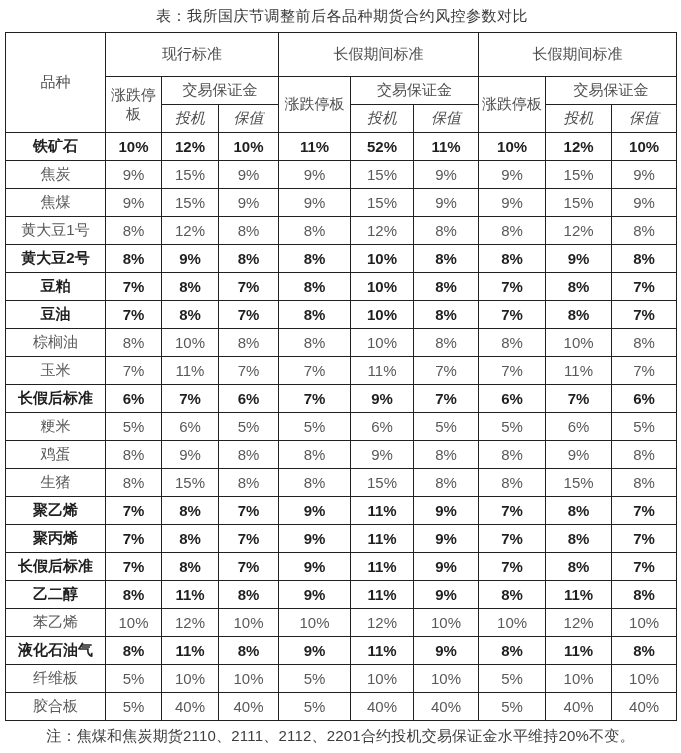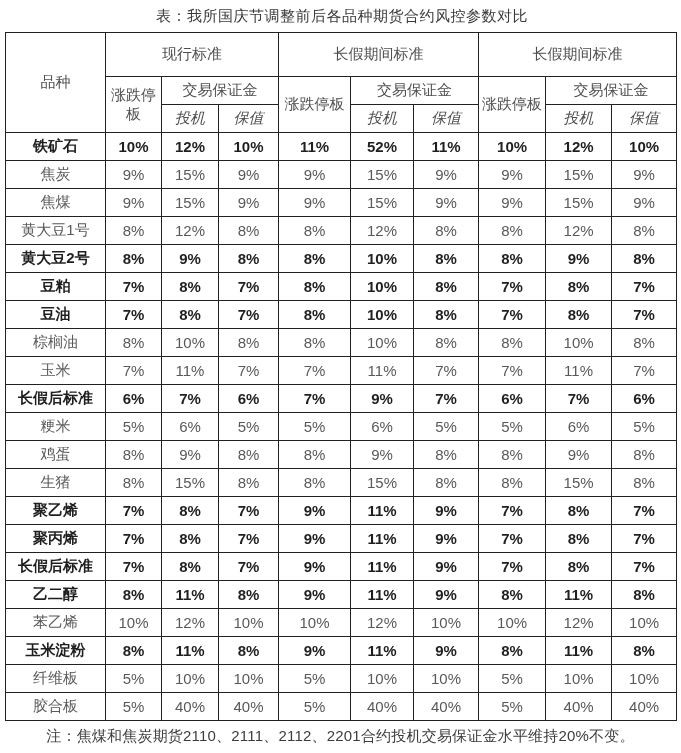--- a/index.html
+++ b/index.html
@@ -318,21 +318,21 @@
           <td>12%</td>
           <td>10%</td>
           <td>10%</td>
           <td>12%</td>
           <td>10%</td>
           <td>10%</td>
           <td>12%</td>
           <td>10%</td>
         </tr>
         <tr class="bold">
-          <td>玉米淀粉</td>
+          <td>液化石油气</td>
           <td>8%</td>
           <td>11%</td>
           <td>8%</td>
           <td>9%</td>
           <td>11%</td>
           <td>9%</td>
           <td>8%</td>
           <td>11%</td>
           <td>8%</td>
         </tr>

